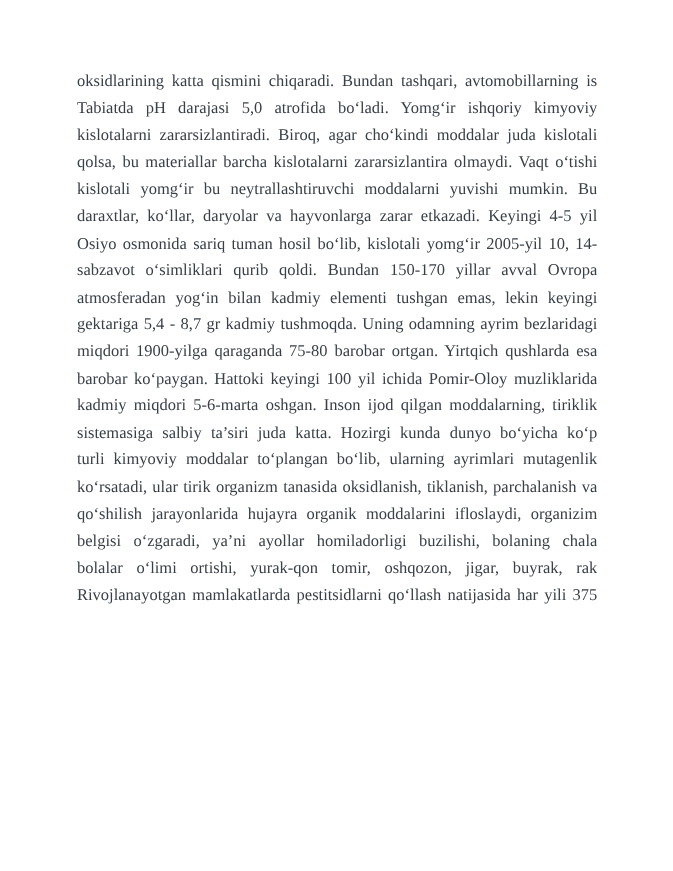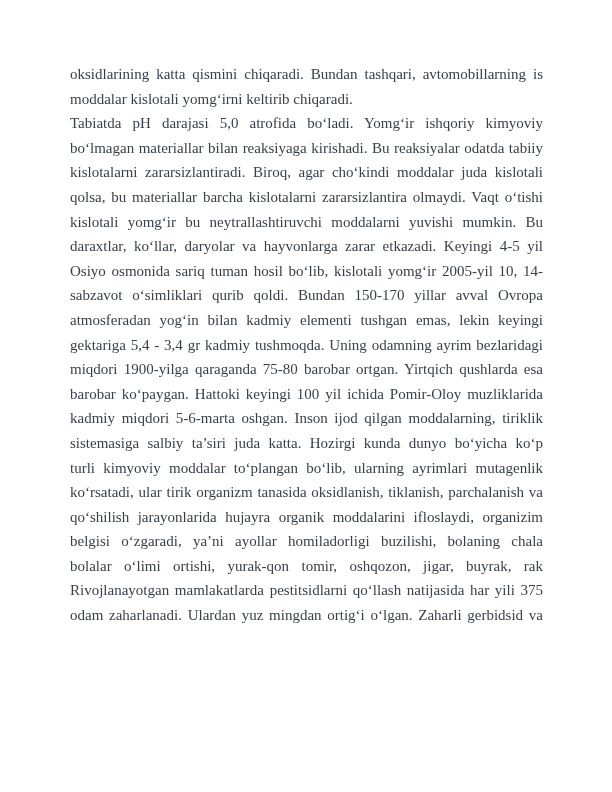--- a/index.html
+++ b/index.html
@@ -38,43 +38,40 @@
     text-align-last: left;
   }
 </style>
 </head>
 <body>
 
 <div class="page">
 
   <div class="paragraph">
     <div class="line">oksidlarining katta qismini chiqaradi. Bundan tashqari, avtomobillarning is gazlari</div>
-    <div class="line para-end">moddalar kislotali yomg‘irni keltirib chiqaradi.</div>
   </div>
 
   <div class="paragraph">
     <div class="line">Tabiatda pH darajasi 5,0 atrofida bo‘ladi. Yomg‘ir ishqoriy kimyoviy moddalar</div>
-    <div class="line">bo‘lmagan materiallar bilan reaksiyaga kirishadi. Bu reaksiyalar odatda tabiiy</div>
     <div class="line">kislotalarni zararsizlantiradi. Biroq, agar cho‘kindi moddalar juda kislotali bo‘lib</div>
     <div class="line">qolsa, bu materiallar barcha kislotalarni zararsizlantira olmaydi. Vaqt o‘tishi bilan</div>
     <div class="line">kislotali yomg‘ir bu neytrallashtiruvchi moddalarni yuvishi mumkin. Bu ekinlar,</div>
     <div class="line">daraxtlar, ko‘llar, daryolar va hayvonlarga zarar etkazadi. Keyingi 4-5 yil ichida</div>
     <div class="line">Osiyo osmonida sariq tuman hosil bo‘lib, kislotali yomg‘ir 2005-yil 10, 14-iyul</div>
     <div class="line">sabzavot o‘simliklari qurib qoldi. Bundan 150-170 yillar avval Ovropa yerlariga</div>
     <div class="line">atmosferadan yog‘in bilan kadmiy elementi tushgan emas, lekin keyingi vaqtda</div>
-    <div class="line">gektariga 5,4 - 3,4 gr kadmiy tushmoqda. Uning odamning ayrim bezlaridagi</div>
+    <div class="line">gektariga 5,4 - 8,7 gr kadmiy tushmoqda. Uning odamning ayrim bezlaridagi</div>
     <div class="line">miqdori 1900-yilga qaraganda 75-80 barobar ortgan. Yirtqich qushlarda esa 132</div>
     <div class="line">barobar ko‘paygan. Hattoki keyingi 100 yil ichida Pomir-Oloy muzliklarida</div>
     <div class="line">kadmiy miqdori 5-6-marta oshgan. Inson ijod qilgan moddalarning, tiriklik genetik</div>
     <div class="line">sistemasiga salbiy ta’siri juda katta. Hozirgi kunda dunyo bo‘yicha ko‘p miqdorda</div>
     <div class="line">turli kimyoviy moddalar to‘plangan bo‘lib, ularning ayrimlari mutagenlik ta’sir</div>
     <div class="line">ko‘rsatadi, ular tirik organizm tanasida oksidlanish, tiklanish, parchalanish va</div>
     <div class="line">qo‘shilish jarayonlarida hujayra organik moddalarini ifloslaydi, organizim genetik</div>
     <div class="line">belgisi o‘zgaradi, ya’ni ayollar homiladorligi buzilishi, bolaning chala tug‘lishi,</div>
     <div class="line">bolalar o‘limi ortishi, yurak-qon tomir, oshqozon, jigar, buyrak, rak kasalliklari,</div>
   </div>
 
   <div class="paragraph">
     <div class="line">Rivojlanayotgan mamlakatlarda pestitsidlarni qo‘llash natijasida har yili 375 ming</div>
-    <div class="line">odam zaharlanadi. Ulardan yuz mingdan ortig‘i o‘lgan. Zaharli gerbidsid va</div>
   </div>
 
 </div>
 
 </body></html>

